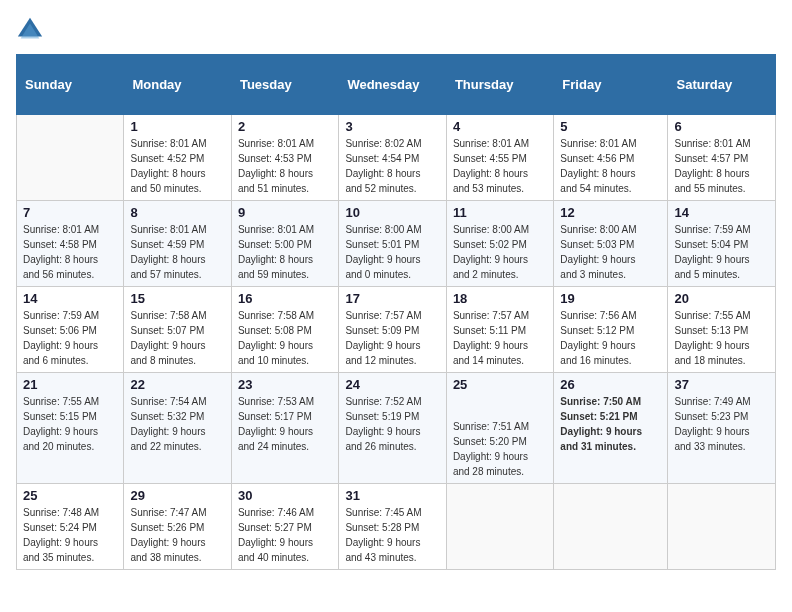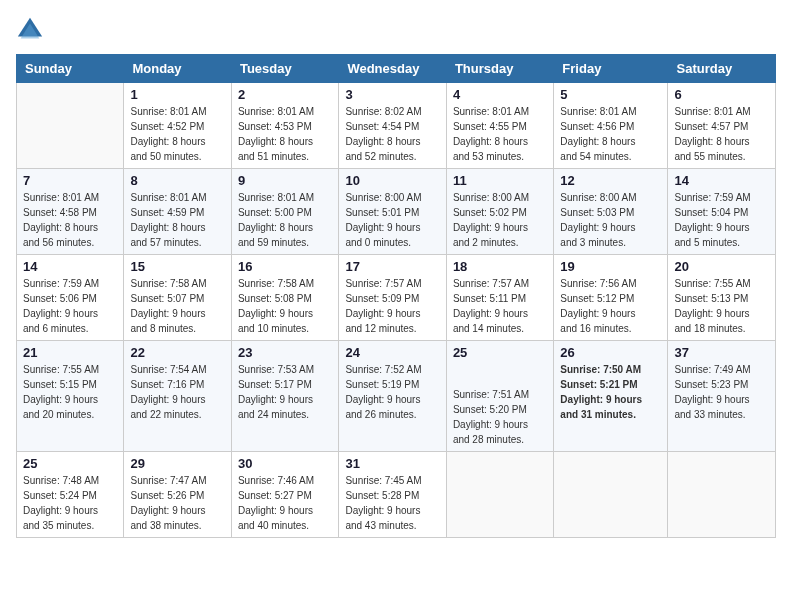--- a/index.html
+++ b/index.html
@@ -48,21 +48,21 @@
     }
     .calendar-table {
       width: 100%;
       border-collapse: collapse;
       font-size: 11px;
     }
     .calendar-table th {
       background-color: #2e6da4;
       color: #fff;
       text-align: left;
-      padding: 6px 8px;
+      padding: 22px 8px;
       font-size: 13px;
       font-weight: bold;
       border: 1px solid #2e6da4;
     }
     .calendar-table td {
       border: 1px solid #ccc;
       vertical-align: top;
       padding: 4px 6px;
       min-height: 80px;
       height: 85px;
@@ -274,21 +274,21 @@
         <td>
           <span class="day-number">21</span>
           <div class="day-info" style="white-space: pre-line;">Sunrise: 7:55 AM
 Sunset: 5:15 PM
 Daylight: 9 hours
 and 20 minutes.</div>
         </td>
         <td>
           <span class="day-number">22</span>
           <div class="day-info" style="white-space: pre-line;">Sunrise: 7:54 AM
-Sunset: 7:16 PM
+Sunset: 5:32 PM
 Daylight: 9 hours
 and 22 minutes.</div>
         </td>
         <td>
           <span class="day-number">23</span>
           <div class="day-info" style="white-space: pre-line;">Sunrise: 7:53 AM
 Sunset: 5:17 PM
 Daylight: 9 hours
 and 24 minutes.</div>
         </td>

